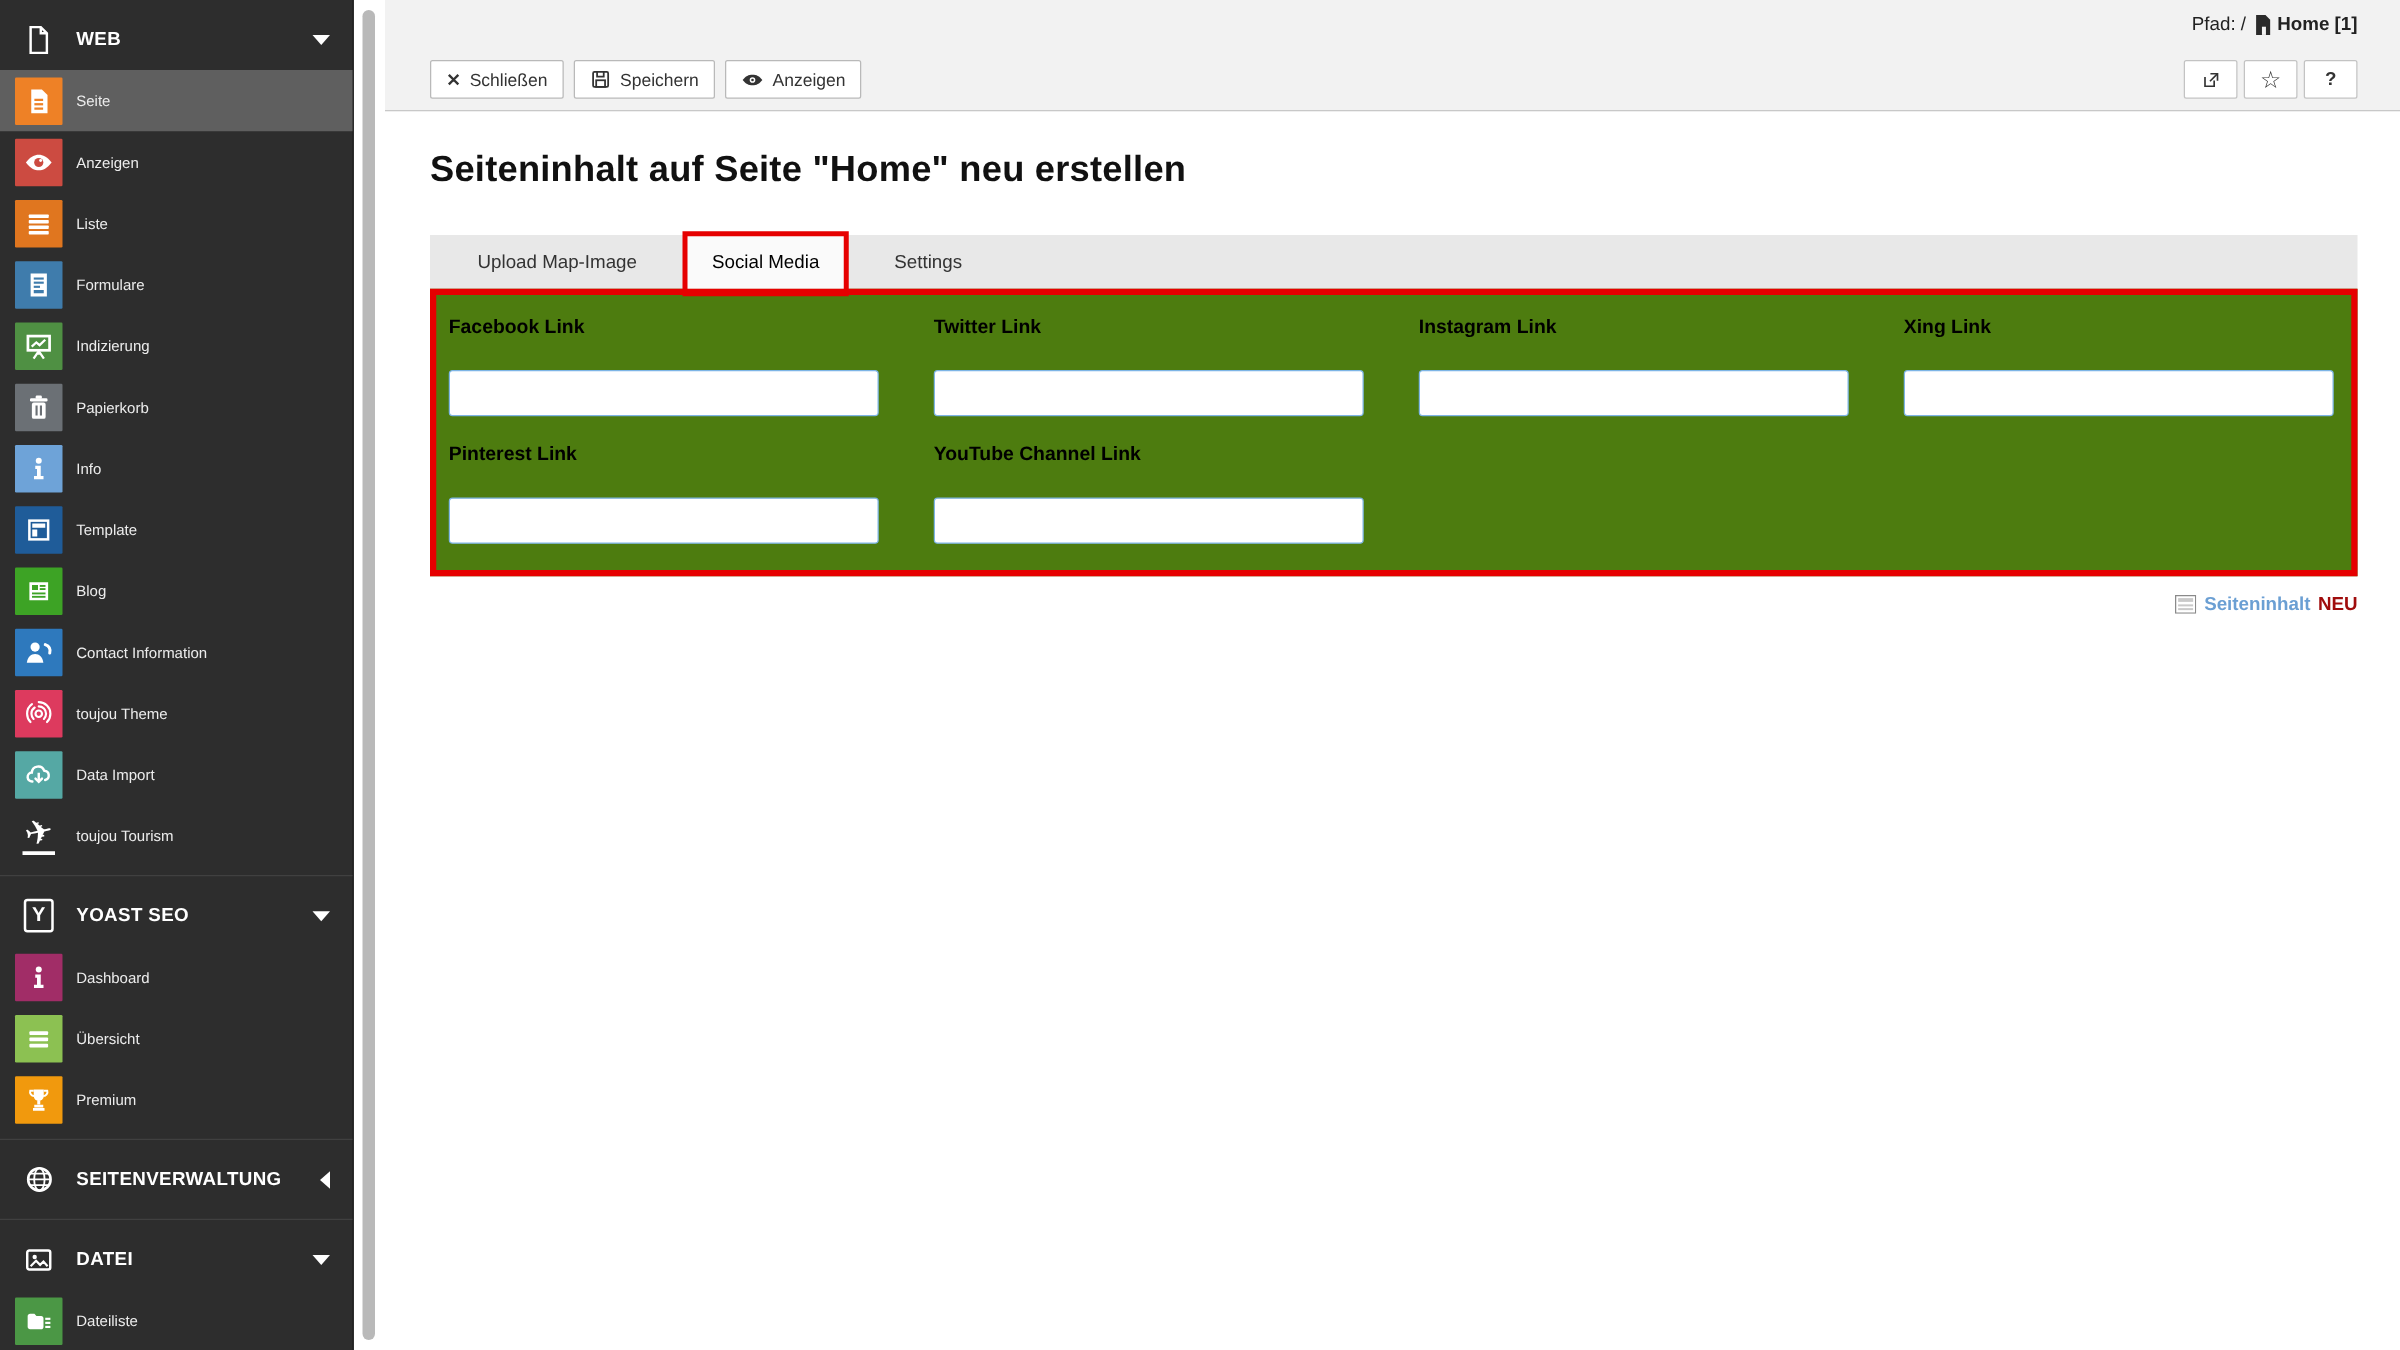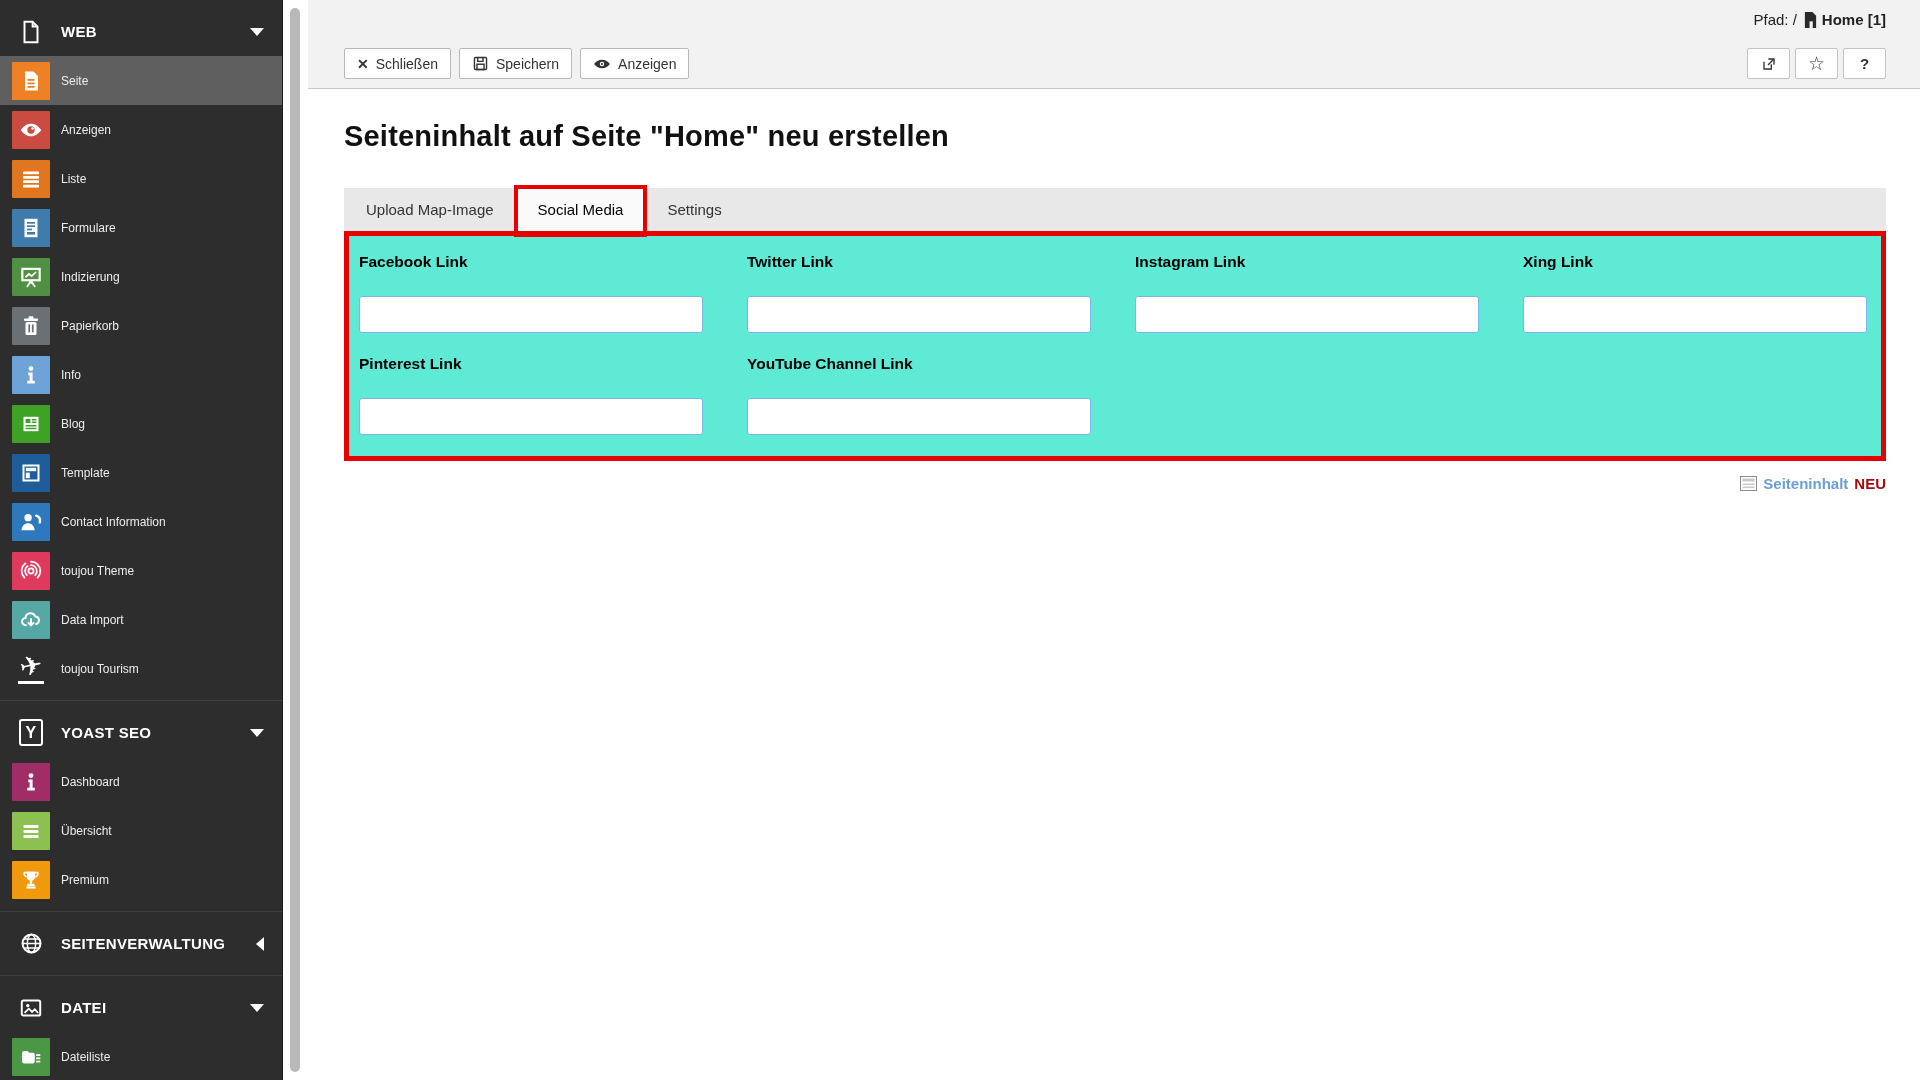--- a/index.html
+++ b/index.html
@@ -79,28 +79,28 @@
   }
   .iconbtn.star { font-size:19px; }
   .iconbtn.help { font-weight:bold; font-size:15px; }
   
   .content { padding:0 34px 0 36px; }
   h1.page-title { margin:31px 0 0 0; font-size:29px; font-weight:600; color:#111; letter-spacing:.2px; }
   .tabwrap { margin-top:35px; position:relative; }
   .tabbar { display:flex; background:#e8e8e8; height:43px; }
   .tab {
     padding:0 22px; display:flex; align-items:center; font-size:15px;
-    color:#333; cursor:pointer; position:relative;
+    color:#333; cursor:pointer; position:relative;margin-left:16px;
   }
   .tab.active { background:#fafafa; color:#000; z-index:2; }
   .tab-red-box {
     position:absolute; left:-2px; right:-2px; top:-3px; bottom:-6px;
     border:4px solid #e60000; pointer-events:none; z-index:4;
   }
-  .panel { position:relative; background:#5eead4; padding:22px 10px 26px 15px; }
+  .panel { position:relative; background:#4d7c0f; padding:22px 10px 26px 15px; }
   .panel-red-outline {
     position:absolute; left:0; top:0; right:0; bottom:0;
     border:5px solid #e60000; pointer-events:none; z-index:3;
   }
   .field-grid {
     display:grid; grid-template-columns:repeat(4, 346px);
     column-gap:42px; row-gap:22px;
   }
   .field label { display:block; font-size:15.5px; font-weight:bold; color:#000; margin-bottom:25px; }
   .field input {
@@ -208,47 +208,47 @@
   </div>
 
   <div class="menu-item">
     <span class="tile c-info">
       <svg width="24" height="24" viewBox="0 0 24 24">
           <circle cx="12" cy="5.6" r="2.4" fill="#fff"></circle>
           <path d="M9.2 9.6h4.4v8.2h2.2v2.6H8.2v-2.6h2.4v-5.6H9.2z" fill="#fff"></path>
         </svg>
     </span>
     <span class="label">Info</span>
+  </div>
+
+  <div class="menu-item">
+    <span class="tile c-template">
+      <svg width="24" height="24" viewBox="0 0 24 24">
+          <rect x="4.5" y="4.5" width="15" height="15" fill="none" stroke="#fff" stroke-width="2"></rect>
+          <rect x="6.8" y="6.8" width="10.4" height="3.4" fill="#fff"></rect>
+          <rect x="6.8" y="11.6" width="4" height="5.6" fill="#fff"></rect>
+        </svg>
+    </span>
+    <span class="label">Template</span>
   </div>
 
   <div class="menu-item">
     <span class="tile c-blog">
       <svg width="24" height="24" viewBox="0 0 24 24">
           <rect x="4.5" y="4.8" width="15" height="14.4" fill="#fff"></rect>
           <g fill="#3da325">
             <rect x="6.6" y="7" width="4.8" height="4"></rect>
             <rect x="12.8" y="7" width="4.6" height="1.5"></rect>
             <rect x="12.8" y="9.5" width="4.6" height="1.5"></rect>
             <rect x="6.6" y="13" width="10.8" height="1.5"></rect>
             <rect x="6.6" y="15.7" width="10.8" height="1.5"></rect>
           </g>
         </svg>
     </span>
     <span class="label">Blog</span>
-  </div>
-
-  <div class="menu-item">
-    <span class="tile c-template">
-      <svg width="24" height="24" viewBox="0 0 24 24">
-          <rect x="4.5" y="4.5" width="15" height="15" fill="none" stroke="#fff" stroke-width="2"></rect>
-          <rect x="6.8" y="6.8" width="10.4" height="3.4" fill="#fff"></rect>
-          <rect x="6.8" y="11.6" width="4" height="5.6" fill="#fff"></rect>
-        </svg>
-    </span>
-    <span class="label">Template</span>
   </div>
 
   <div class="menu-item">
     <span class="tile c-contact">
       <svg width="26" height="26" viewBox="0 0 24 24">
           <circle cx="9.3" cy="8" r="3.4" fill="#fff"></circle>
           <path d="M3.2 19.5c.5-4.2 3-6.4 6.1-6.4s5.6 2.2 6.1 6.4z" fill="#fff"></path>
           <path d="M16.8 6.2c2.8 1 4 3.4 3.3 6.2" stroke="#fff" stroke-width="2.2" fill="none" stroke-linecap="round"></path>
         </svg>
     </span>

